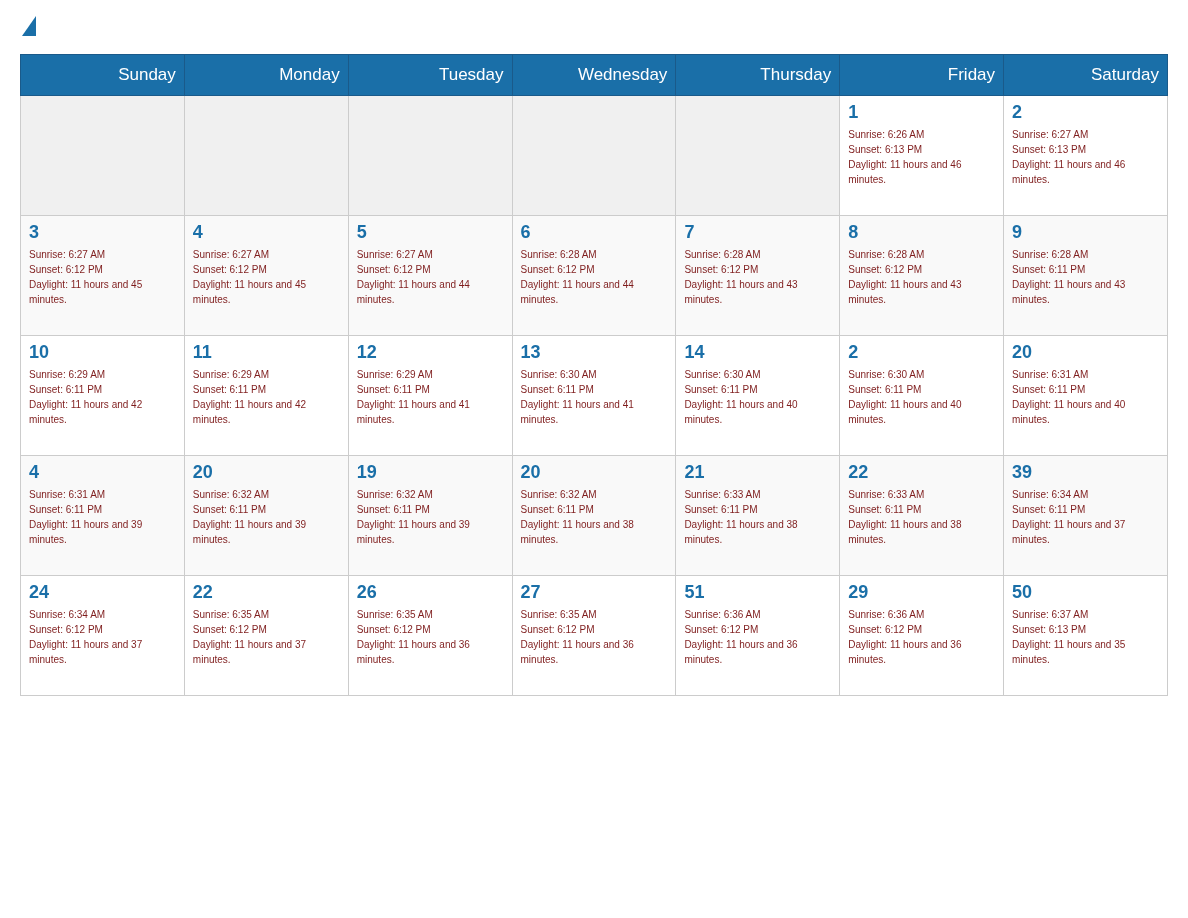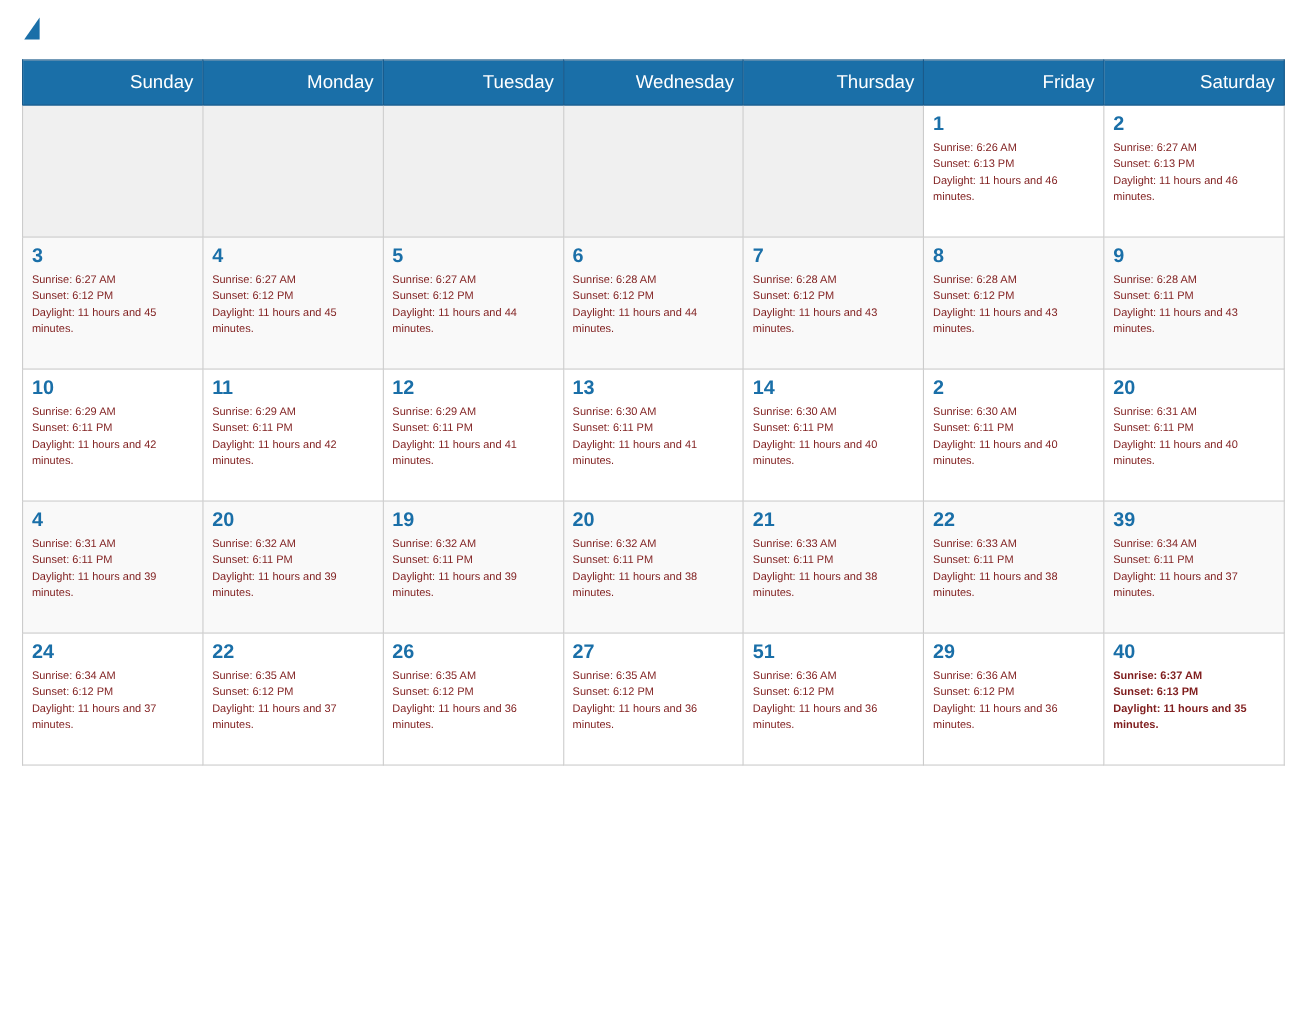--- a/index.html
+++ b/index.html
@@ -317,20 +317,20 @@
 Sunset: 6:12 PM
 Daylight: 11 hours and 36 minutes.</div>
         </td>
         <td>
           <span class="day-number">29</span>
           <div class="day-info" style="white-space: pre-line;">Sunrise: 6:36 AM
 Sunset: 6:12 PM
 Daylight: 11 hours and 36 minutes.</div>
         </td>
         <td>
-          <span class="day-number">40</span>
-          <div class="day-info" style="white-space: pre-line; font-weight: bold;">Sunrise: 6:37 AM
+          <span class="day-number">50</span>
+          <div class="day-info" style="white-space: pre-line;">Sunrise: 6:37 AM
 Sunset: 6:13 PM
 Daylight: 11 hours and 35 minutes.</div>
         </td>
       </tr>
     </tbody>
 </table>
 
 </body></html>

